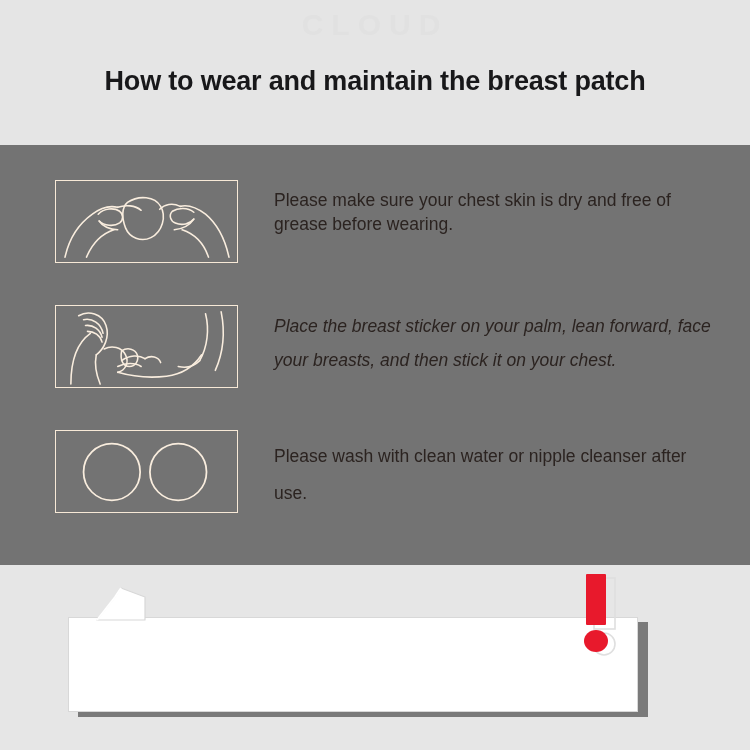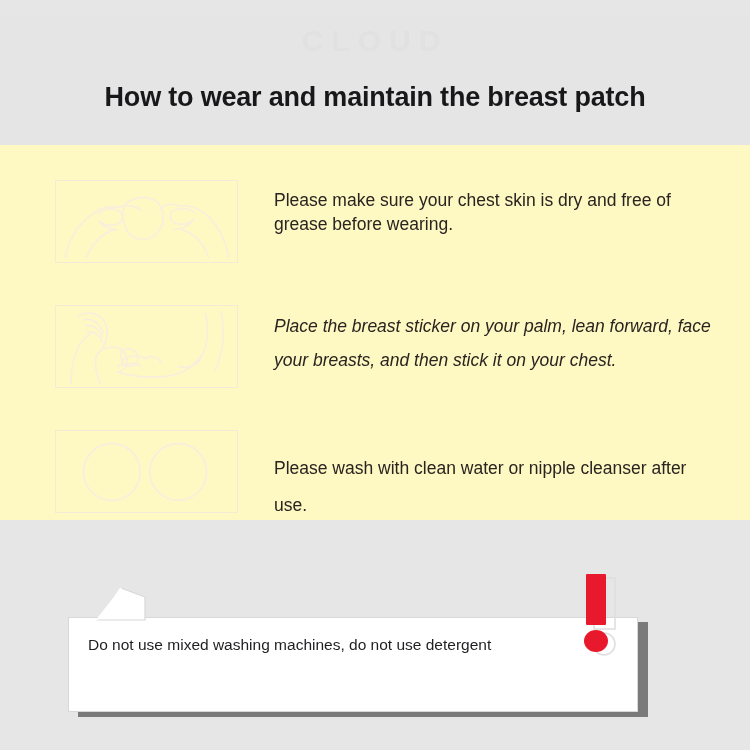--- a/index.html
+++ b/index.html
@@ -15,21 +15,21 @@
 
   .page {
     position: relative;
     width: 750px;
     height: 750px;
   }
 
   
   .header-band {
     position: absolute;
-    left: 0; top: 16px;
+    left: 0; top: 0;
     width: 750px;
     height: 145px;
     background: #e5e5e5;
   }
 
   .watermark {
     position: absolute;
     left: 0; top: 8px;
     width: 750px;
     text-align: center;
@@ -49,22 +49,22 @@
     font-weight: bold;
     color: #18181a;
     letter-spacing: -0.2px;
   }
 
   
   .steps-band {
     position: absolute;
     left: 0; top: 145px;
     width: 750px;
-    height: 375px;
-    background: #fef9c3;
+    height: 420px;
+    background: #737373;
   }
 
   .step {
     position: absolute;
     left: 0;
     width: 750px;
   }
 
   .step-1 { top: 35px; }
   .step-2 { top: 160px; }
@@ -89,21 +89,21 @@
   .step-text {
     position: absolute;
     left: 274px;
     width: 440px;
     color: #2b2320;
     font-size: 17.5px;
   }
 
   .step-1 .step-text { top: 8px;  line-height: 1.38; }
   .step-2 .step-text { top: 5px;  line-height: 1.92; font-style: italic; }
-  .step-3 .step-text { top: 20px;  line-height: 2.1; }
+  .step-3 .step-text { top: 8px;  line-height: 2.1; }
 
   
   .bottom-band {
     position: absolute;
     left: 0; top: 565px;
     width: 750px;
     height: 185px;
     background: #e6e6e6;
   }
 
@@ -250,18 +250,17 @@
     <svg class="excl" viewBox="0 0 48 85">
 
       <rect x="16" y="5" width="21" height="51" fill="none" stroke="#dfdfdf" stroke-width="1.6"></rect>
       <circle cx="26" cy="71" r="11" fill="none" stroke="#dfdfdf" stroke-width="1.6"></circle>
 
       <rect x="8" y="1" width="20" height="51" rx="1" fill="#e8192c"></rect>
       <ellipse cx="18" cy="68" rx="12" ry="11" fill="#e8192c"></ellipse>
     </svg>
 
     <div class="callout-text">
-      <div class="callout-line-1">Do not use mixed washing machines, do not use detergent</div>
     </div>
 
   </div>
 
 </div>
 
 </body></html>

